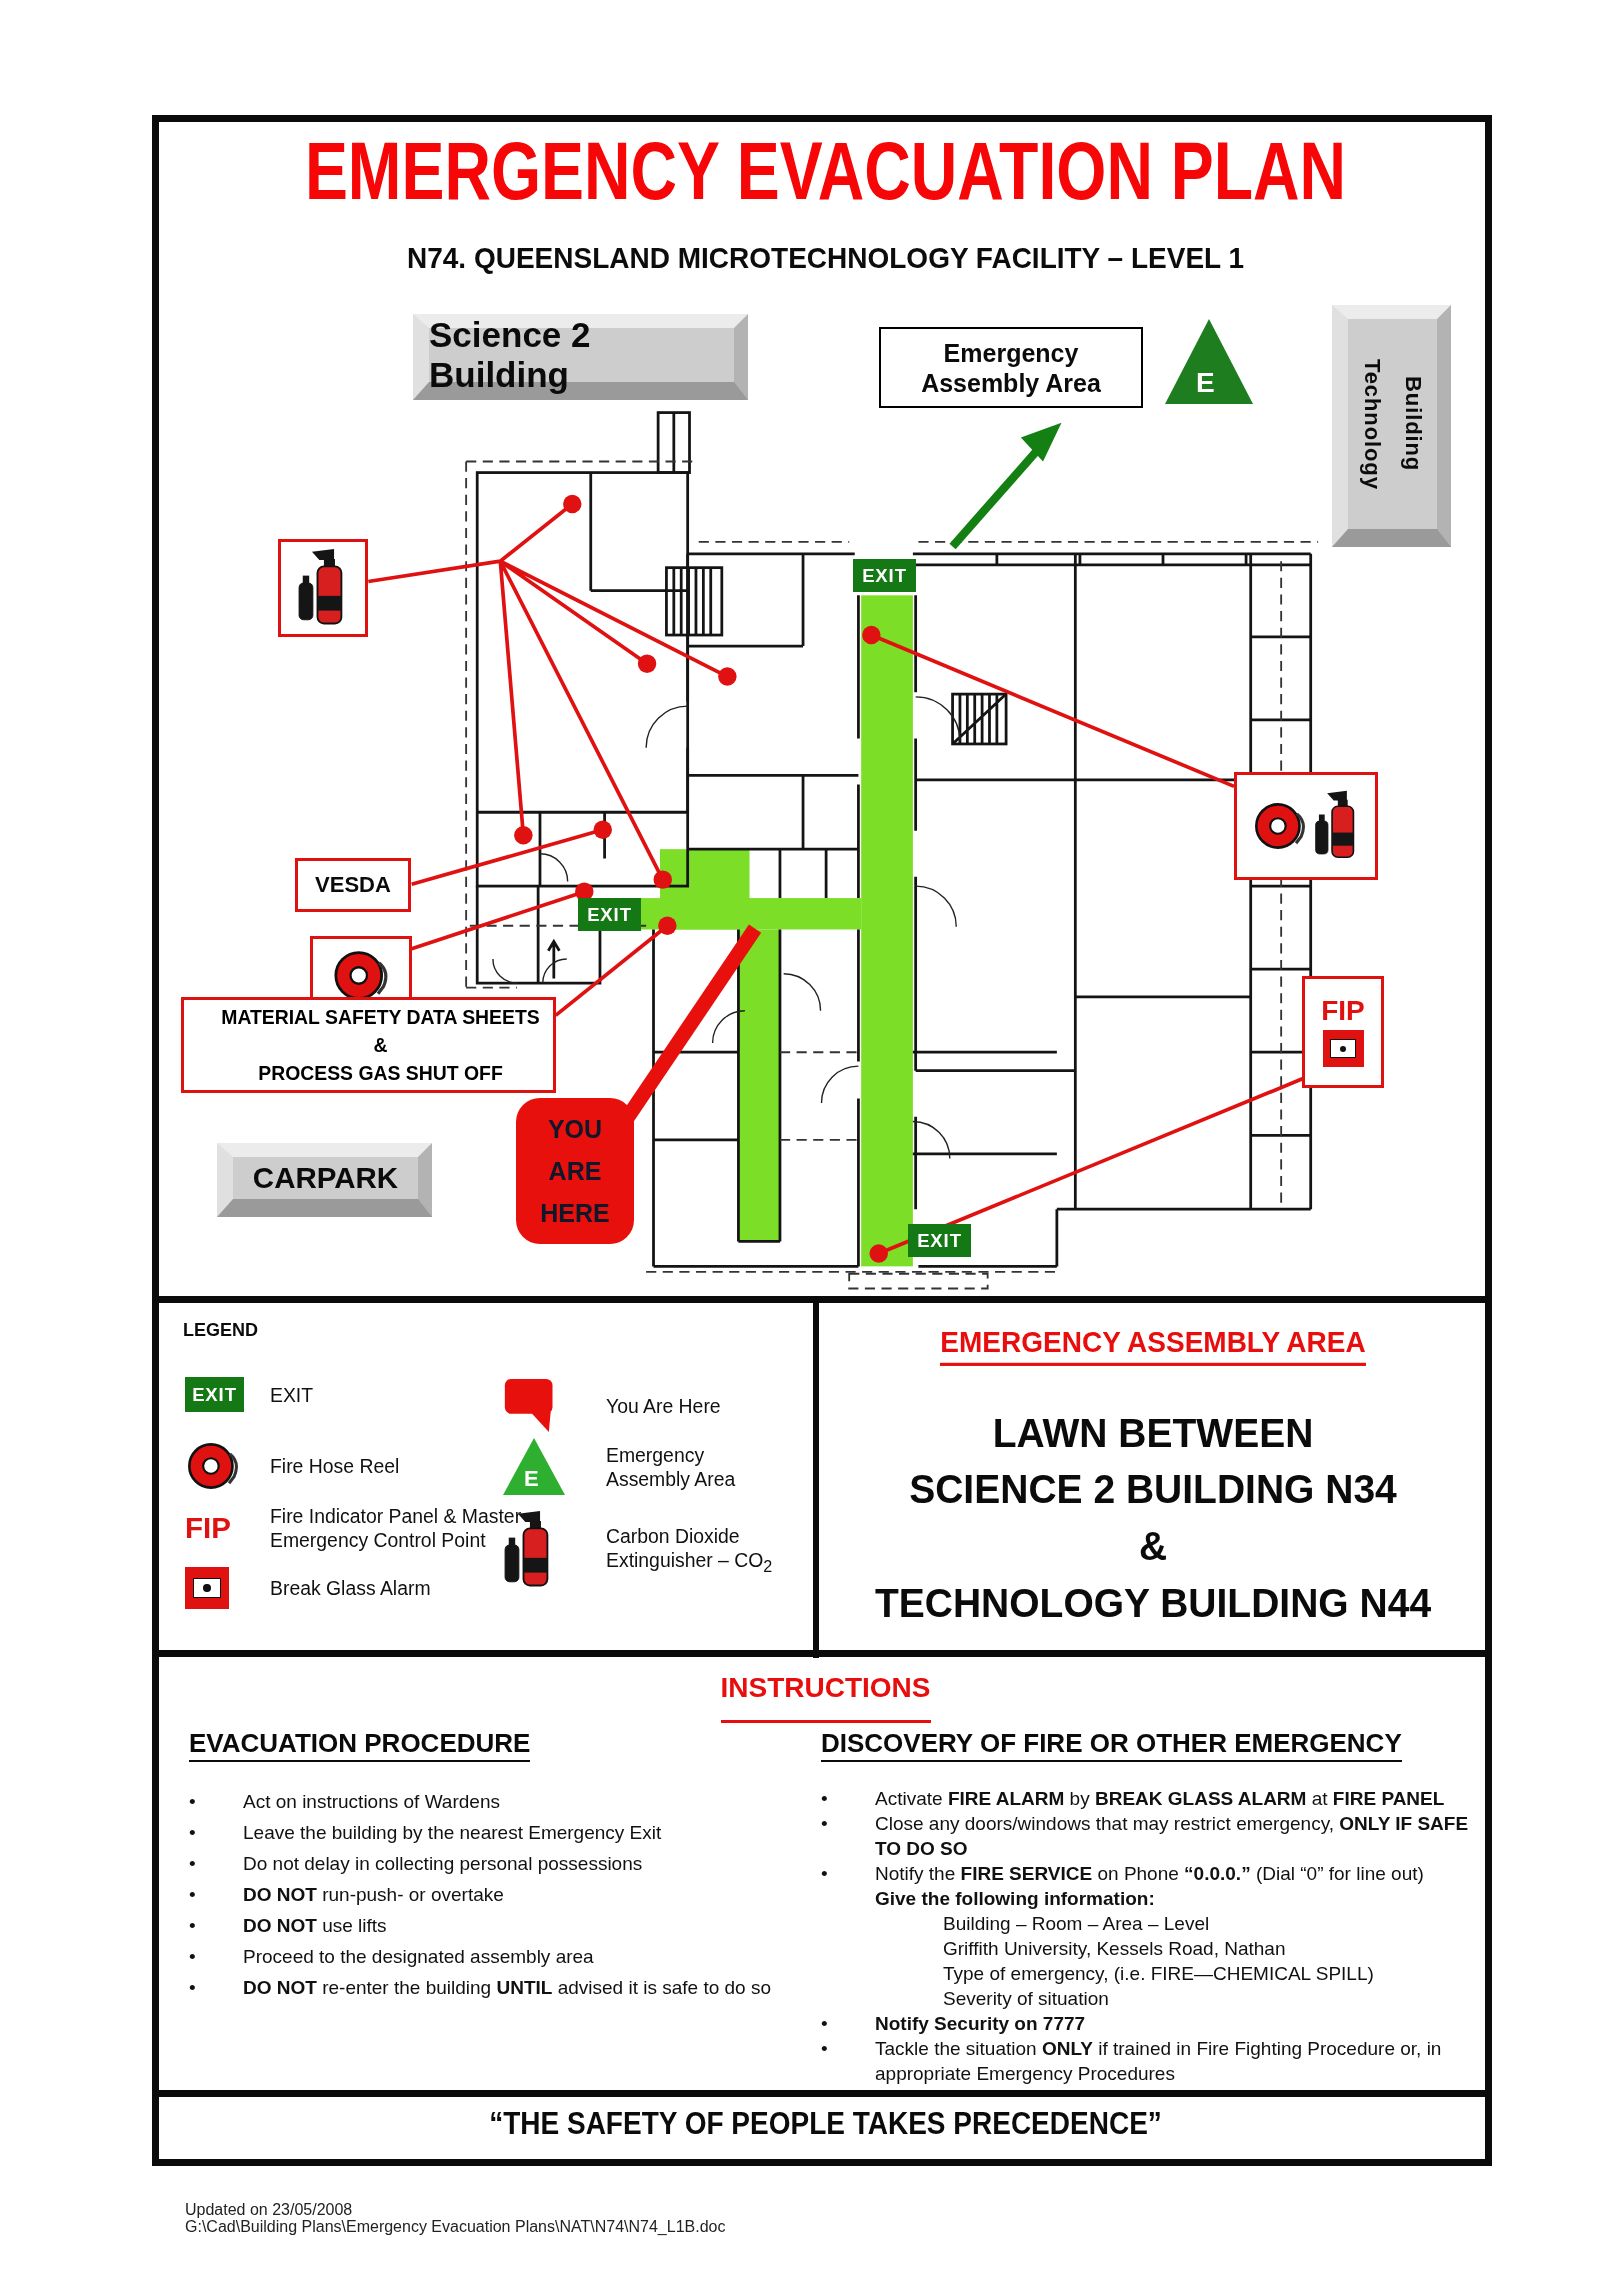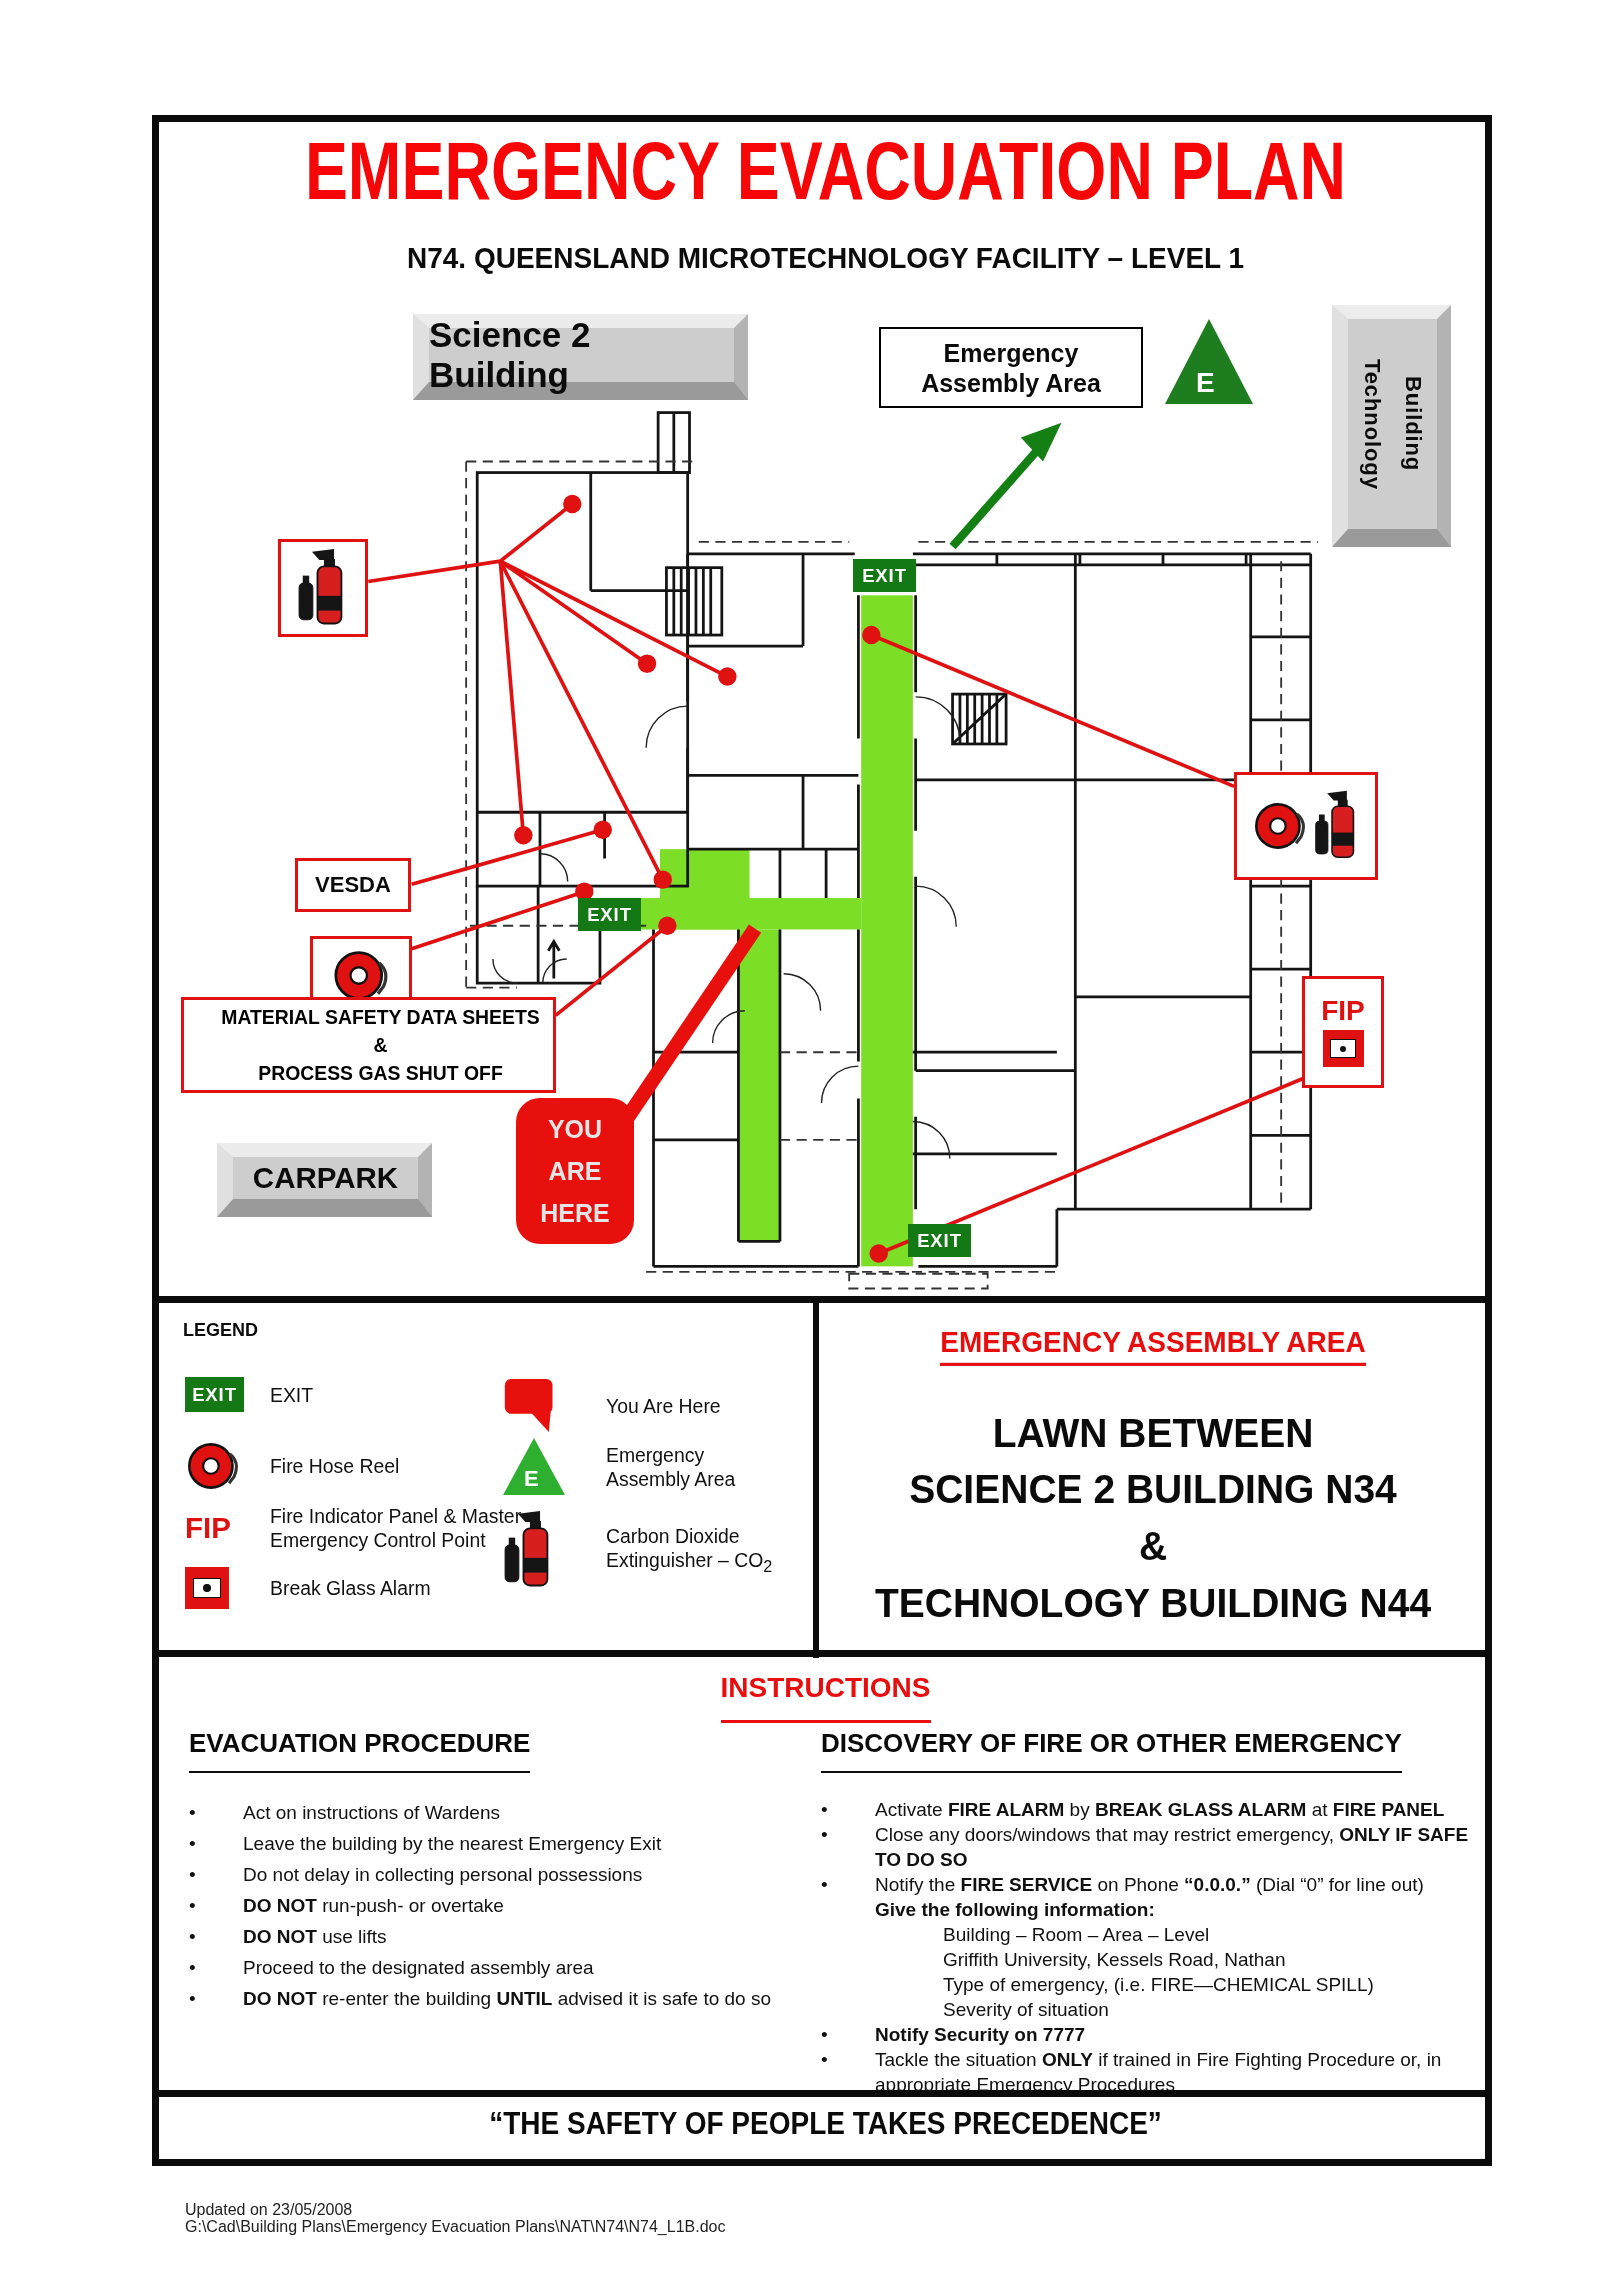--- a/index.html
+++ b/index.html
@@ -33,40 +33,40 @@
             width:63px;height:33px;letter-spacing:0.9px;}
   .exit-top{left:853px;top:559px;} .exit-left{left:578px;top:898px;} .exit-bottom{left:908px;top:1224px;}
   .redbox{background:#fff;border:3.7px solid #e01111;box-sizing:border-box;display:flex;align-items:center;justify-content:center;}
   .extbox{left:278px;top:539px;width:90px;height:98px;}
   .vesdabox{left:295px;top:858px;width:116px;height:54px;font-weight:bold;font-size:22px;color:#0b0b0b;}
   .hosebox{left:310px;top:936px;width:102px;height:78px;}
   .msdsbox{left:181px;top:997px;width:375px;height:96px;font-size:19.4px;line-height:28px;font-weight:bold;text-align:center;flex-direction:column;padding-left:24px;}
   .hoseextbox{left:1234px;top:772px;width:144px;height:108px;gap:5.5px;}
   .fipbox{left:1302px;top:976px;width:82px;height:112px;flex-direction:column;gap:5.5px;}
   .fiptext{color:#e01111;font-weight:bold;font-size:28px;line-height:28px;}
-  .yah{left:516px;top:1098px;width:118px;height:146px;background:#e8100c;border-radius:24px;color:#e5e5e5;font-weight:bold;
+  .yah{left:516px;top:1098px;width:118px;height:146px;background:#e8100c;border-radius:24px;color:#0f172a;font-weight:bold;
        font-size:25px;line-height:42px;display:flex;flex-direction:column;align-items:center;justify-content:center;text-align:center;}
   
   .bga{background:#e01111;display:flex;align-items:center;justify-content:center;}
   .bga .inner{background:#fff;border:1.8px solid #111;display:flex;align-items:center;justify-content:center;}
   .bga .dotb{background:#111;border-radius:50%;}
   
   .legheading{left:183px;top:1320px;font-size:18px;font-weight:bold;color:#0b0b0b;}
   .legitem{display:flex;align-items:center;}
   .legicon{width:85px;display:flex;justify-content:flex-start;align-items:center;flex:0 0 85px;}
   .leglabel{font-size:19.4px;color:#111;line-height:24px;}
   
   .asmheadwrap{left:816px;top:1327px;width:674px;text-align:center;}
   .asmhead{display:inline-block;color:#e80e0e;font-weight:bold;font-size:28px;border-bottom:3.7px solid #e80e0e;padding-bottom:2.8px;transform:scaleY(1.05);}
   .asmlines{left:816px;top:1410px;width:674px;text-align:center;font-size:39px;font-weight:bold;line-height:54px;color:#0b0b0b;transform:scaleY(1.05);}
   
   .inshead{left:158px;top:1672px;width:1335px;text-align:center;}
   .inshead span{display:inline-block;color:#e80e0e;font-weight:bold;font-size:28px;border-bottom:3.7px solid #e80e0e;padding-bottom:16px;}
   .col{color:#111;}
-  .colhead{display:inline-block;font-size:26px;font-weight:bold;border-bottom:2.8px solid #0b0b0b;padding-bottom:12px;margin-bottom:24px;color:#0b0b0b;}
+  .colhead{display:inline-block;font-size:26px;font-weight:bold;border-bottom:2.8px solid #0b0b0b;padding-bottom:1px;margin-bottom:24px;color:#0b0b0b;}
   .leftcol{left:189px;top:1728px;width:628px;}
   .rightcol{left:821px;top:1728px;width:657px;}
   .leftcol .li{line-height:31px;} .rightcol .li{line-height:25px;}
   .li{display:flex;font-size:19px;}
   .li .dot{flex:0 0 54px;} 
   .li.plain{padding-left:54px;} .li.indent{padding-left:122px;}
   .slogan{left:158px;top:2108px;width:1335px;text-align:center;font-size:28px;font-weight:bold;color:#0b0b0b;transform:scaleY(1.1);}
   .footer{left:185px;top:2202px;font-size:16px;line-height:16.6px;color:#222;}
 </style>
 </head>

